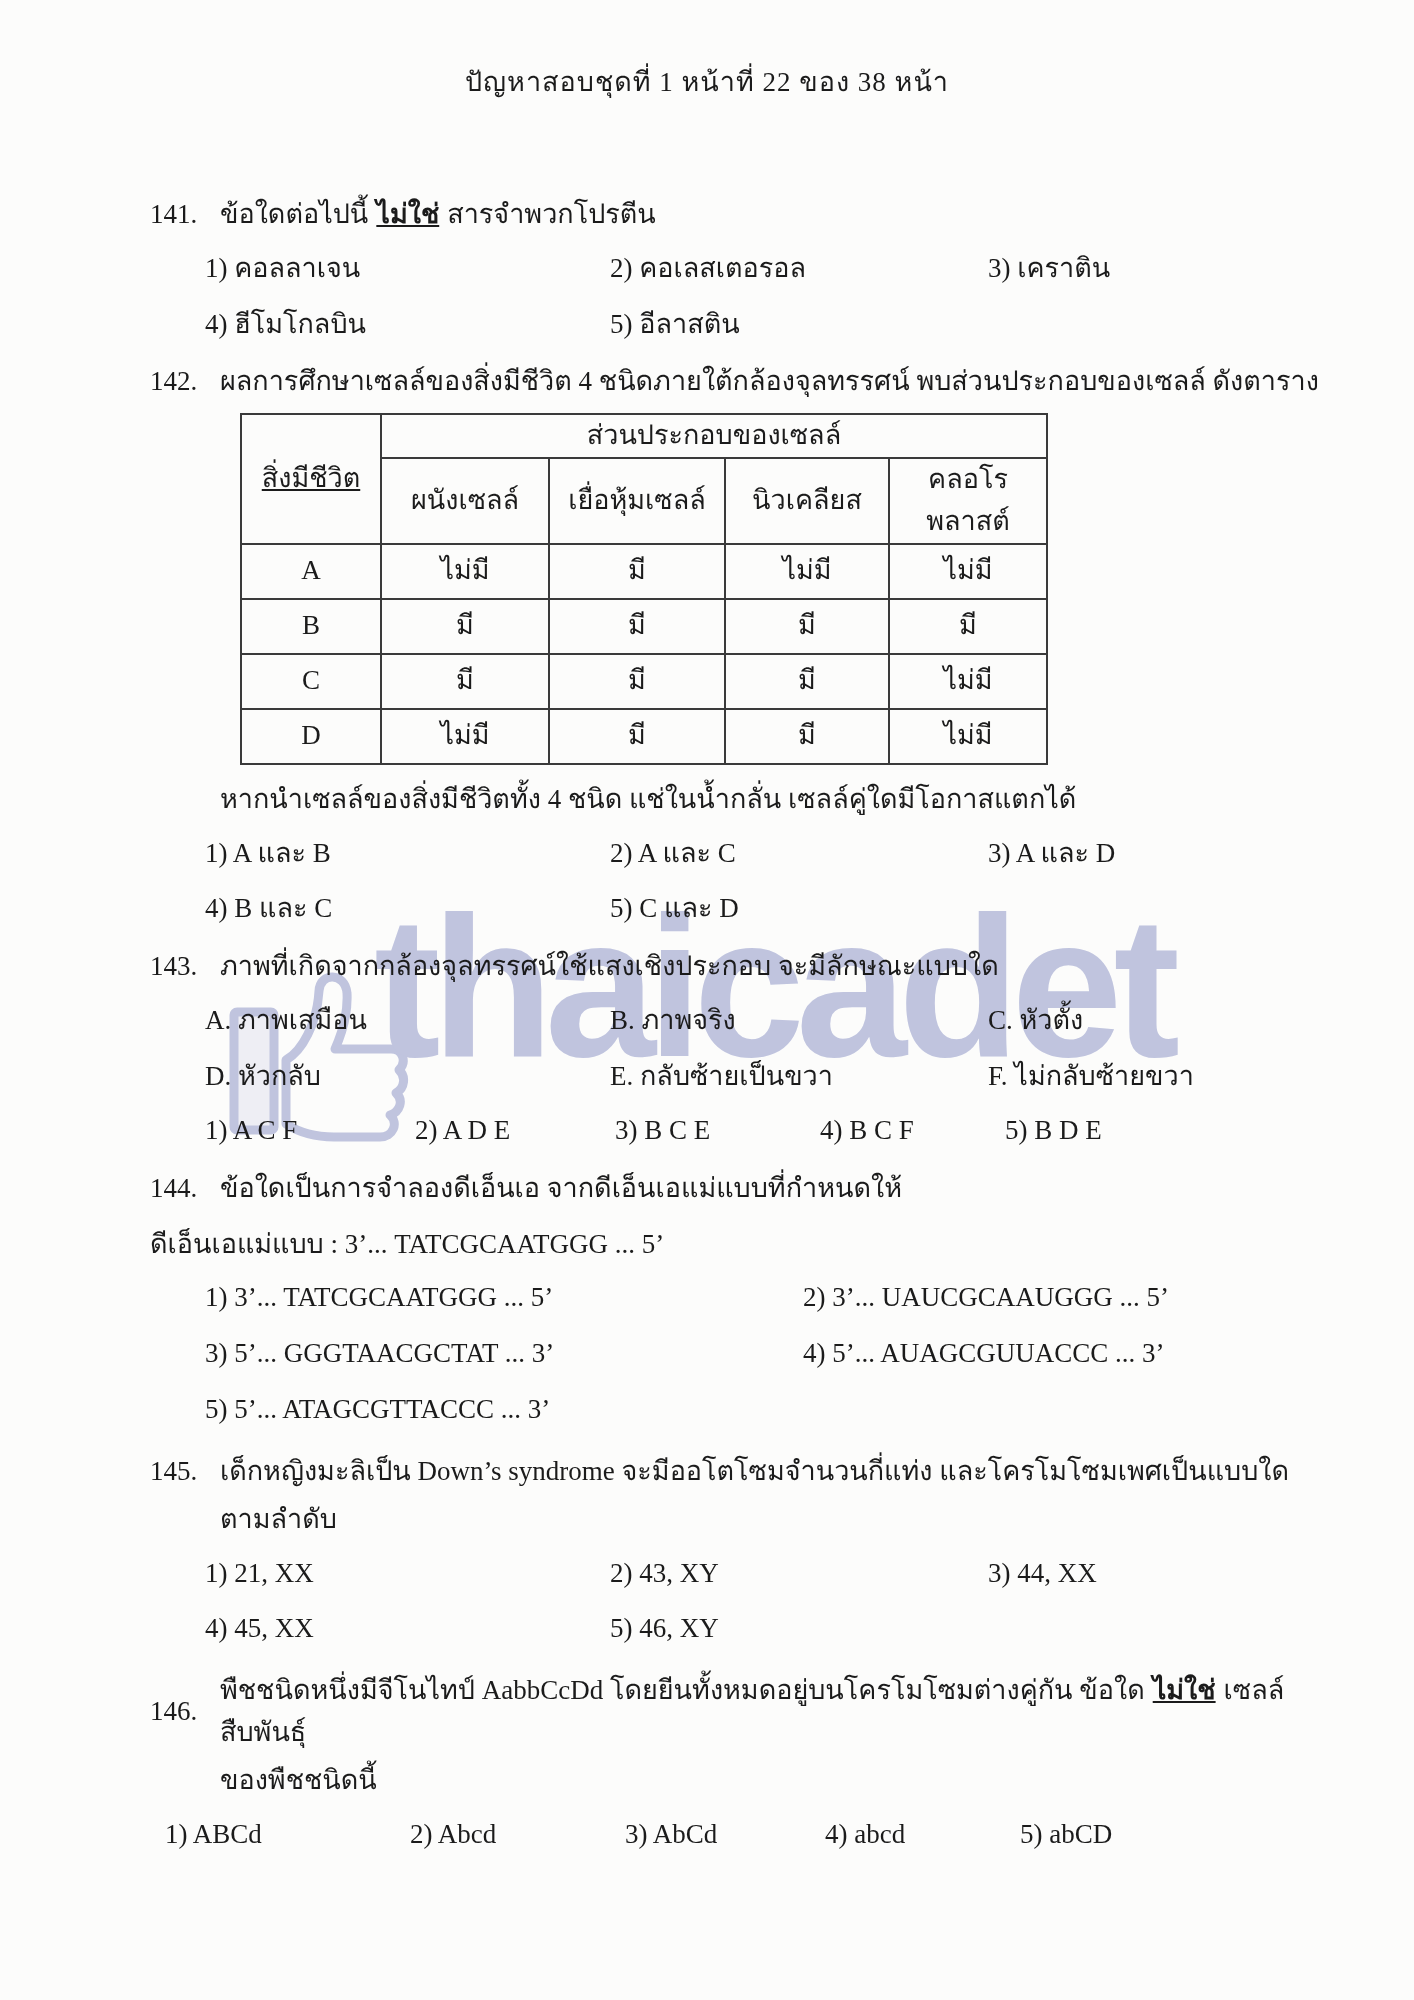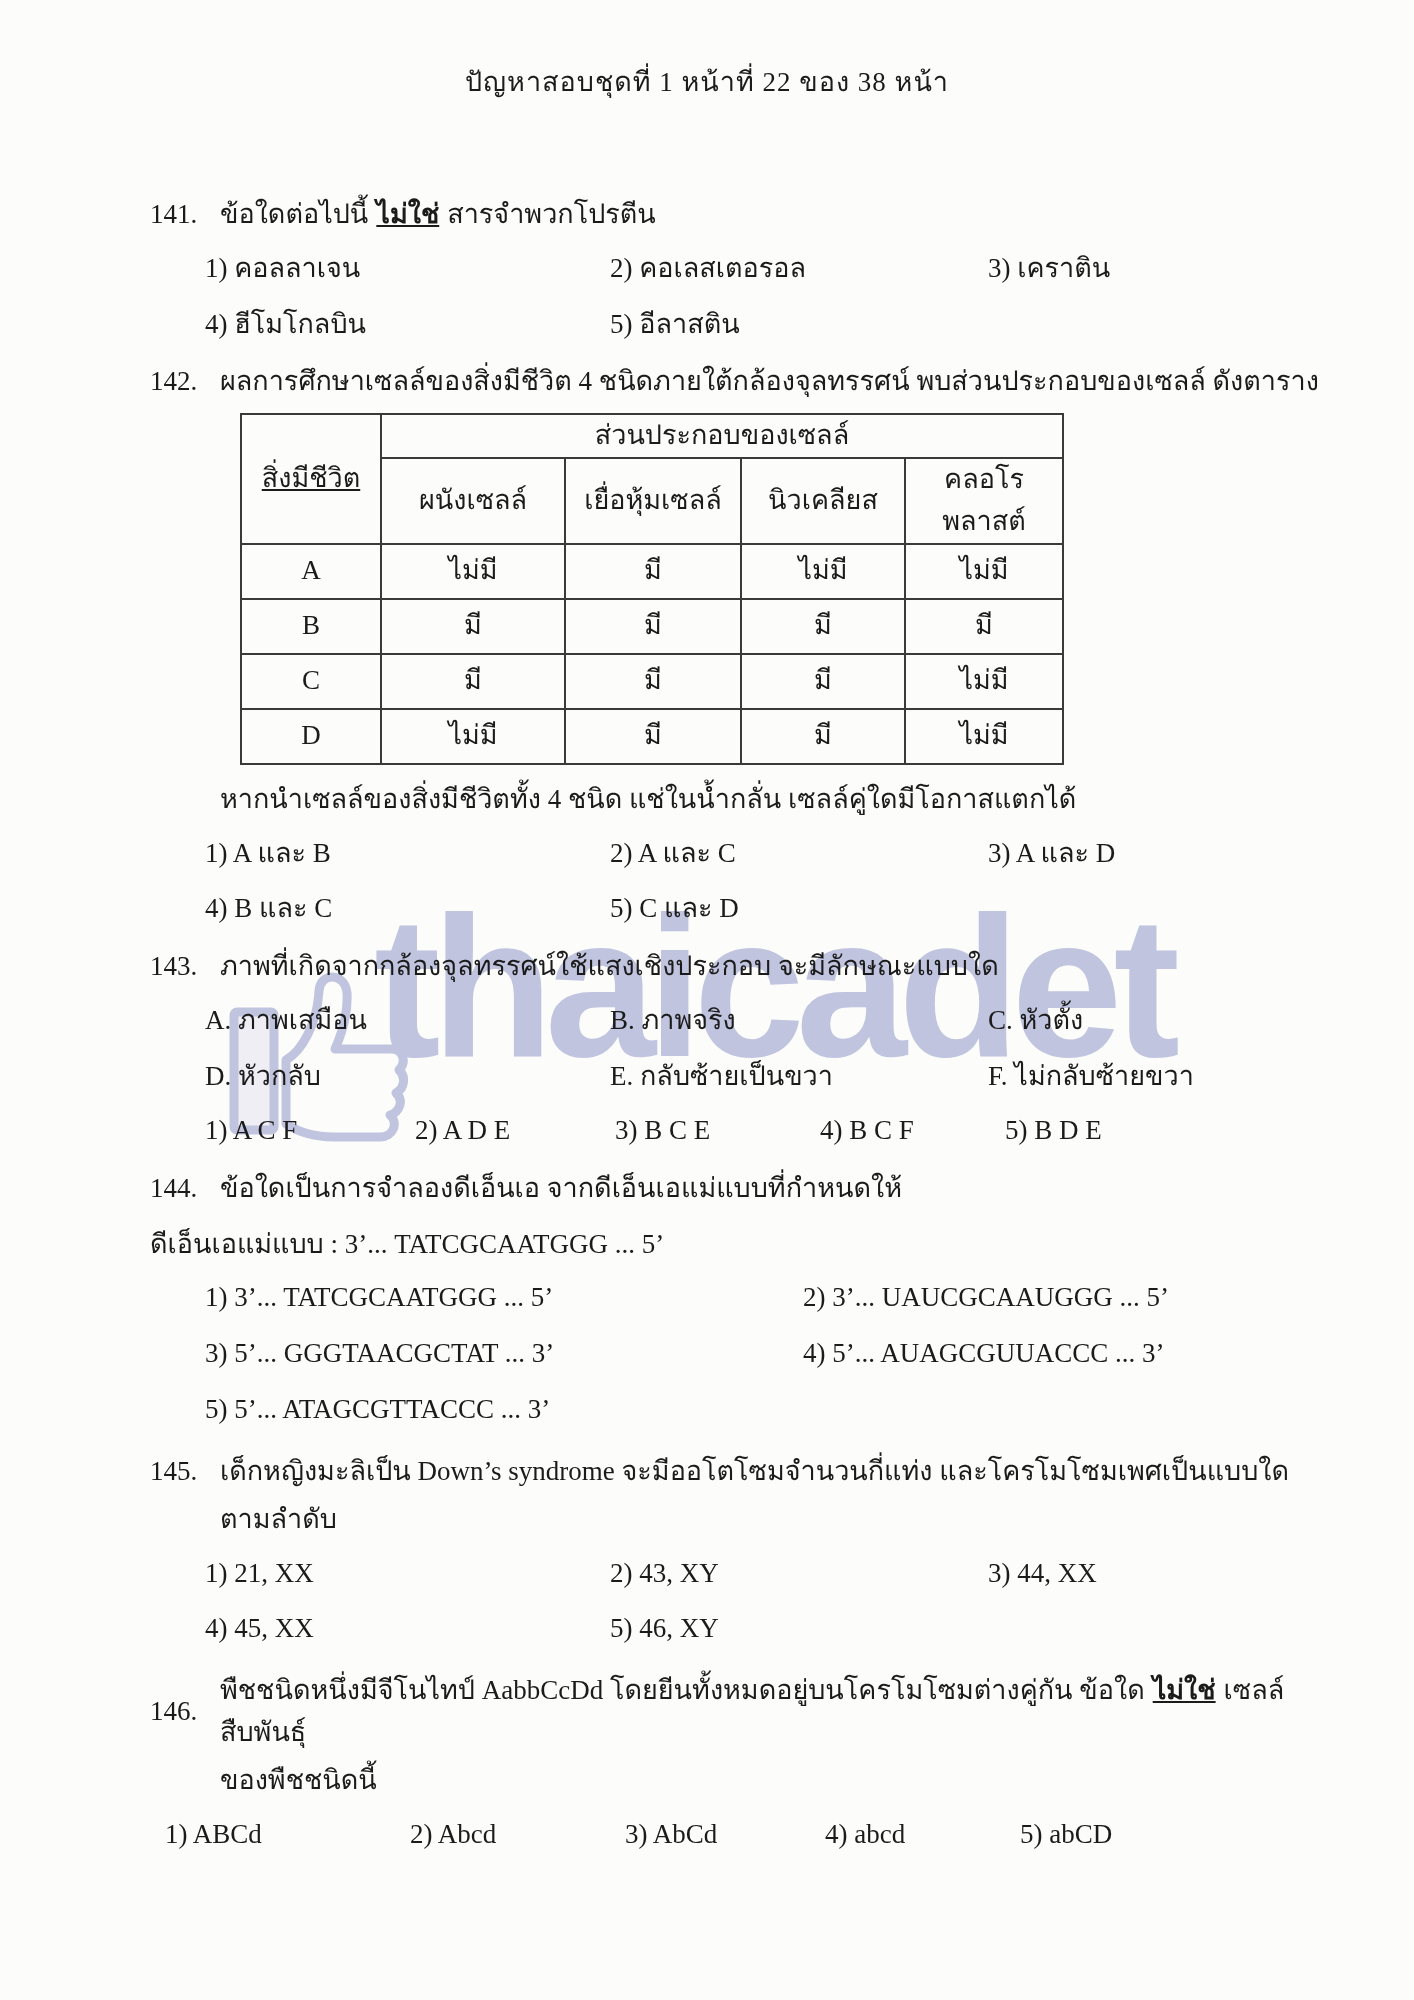--- a/index.html
+++ b/index.html
@@ -28,21 +28,21 @@
 
   .cell-table {
     border-collapse:collapse; margin:10px 0 14px 90px;
     text-align:center;
   }
   .cell-table th, .cell-table td { border:2px solid #3a3a3a; font-weight:normal; padding:0 14px; }
   .cell-table .corner { width:140px;text-decoration:underline; }
   .cell-table .group { height:34px; }
   .cell-table .sub { height:56px; }
   .cell-table td { height:55px; }
-  .c1{width:184px;} .c2{width:176px;} .c3{width:164px;} .c4{width:158px;}
+  .c1{width:168px;} .c2{width:176px;} .c3{width:164px;} .c4{width:158px;}
 
   .dna-template { text-align:left; margin:14px 40px 4px 0; }
   .sp2 { margin-top:6px; }
 
   .watermark { position:absolute; left:222px; top:900px; width:940px; height:250px; z-index:0; opacity:0.85; }
   .wm-text {
     position:absolute; left:152px; top:-68px;
     font-family:"Liberation Sans","DejaVu Sans",sans-serif;
     font-weight:bold; font-size:200px; letter-spacing:-9px; color:#b6bbda;
   }

